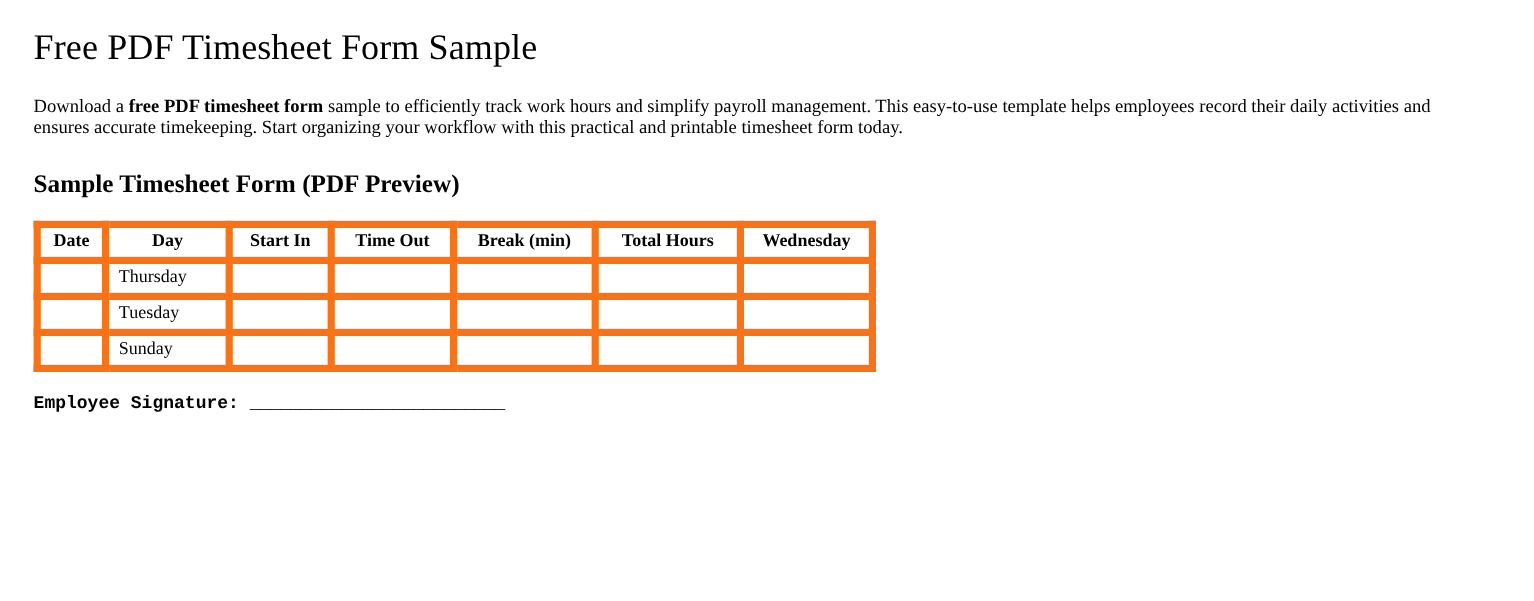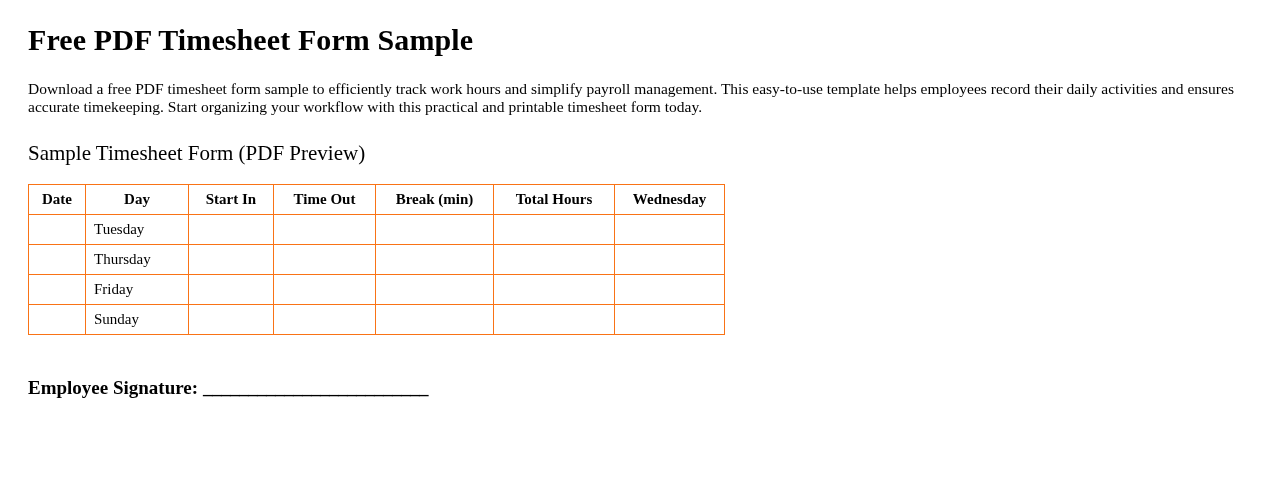--- a/index.html
+++ b/index.html
@@ -13,49 +13,49 @@
     font-family: "Liberation Serif", "DejaVu Serif", serif;
     color: #000000;
     overflow: hidden;
   }
   .page {
     padding: 22px 28px 0 28px;
     box-sizing: border-box;
   }
   h1.page-title {
     font-size: 30px;
-    font-weight: bold;
+    font-weight: normal;
     margin: 0 0 0 0;
     line-height: 1.2;
     letter-spacing: 0.1px;
   }
   p.intro {
     font-size: 15.5px;
     line-height: 1.18;
     margin: 22px 0 0 0;
     max-width: 1210px;
     text-align: left;
   }
   p.intro .bold {
-    font-weight: normal;
+    font-weight: bold;
   }
   h2.section-title {
     font-size: 21px;
-    font-weight: normal;
+    font-weight: bold;
     margin: 24px 0 0 0;
     line-height: 1.2;
   }
   table.timesheet {
     border-collapse: collapse;
     margin-top: 18px;
     table-layout: fixed;
   }
   table.timesheet th,
   table.timesheet td {
-    border: 1px solid #f97316;
+    border: 6px solid #f97316;
     height: 30px;
     box-sizing: border-box;
     font-size: 15px;
     padding: 0 8px;
     vertical-align: middle;
   }
   table.timesheet th {
     font-weight: bold;
     text-align: center;
     height: 30px;
@@ -67,24 +67,25 @@
     text-align: left;
   }
   col.c-date { width: 57px; }
   col.c-day { width: 103px; }
   col.c-timein { width: 85px; }
   col.c-timeout { width: 102px; }
   col.c-break { width: 118px; }
   col.c-total { width: 121px; }
   col.c-comments { width: 110px; }
   .signature {
-    margin-top: 42px;
-    font-size: 19px;
+    margin-top: 18px;
+    font-size: 15px;
     font-weight: bold;
     line-height: 1.2;
+    font-family: Liberation Mono, monospace;
   }
   .signature .sig-line {
     font-weight: bold;
     letter-spacing: -0.5px;
   }
 </style>
 </head>
 <body>
 
 <div class="page">
@@ -112,39 +113,30 @@
         <th>Start In</th>
         <th>Time Out</th>
         <th>Break (min)</th>
         <th>Total Hours</th>
         <th>Wednesday</th>
       </tr>
     </thead>
     <tbody>
       <tr>
         <td class="blank-cell"></td>
-        <td class="day-cell">Tuesday</td>
-        <td class="blank-cell"></td>
-        <td class="blank-cell"></td>
-        <td class="blank-cell"></td>
-        <td class="blank-cell"></td>
-        <td class="blank-cell"></td>
-      </tr>
-      <tr>
-        <td class="blank-cell"></td>
         <td class="day-cell">Thursday</td>
         <td class="blank-cell"></td>
         <td class="blank-cell"></td>
         <td class="blank-cell"></td>
         <td class="blank-cell"></td>
         <td class="blank-cell"></td>
       </tr>
       <tr>
         <td class="blank-cell"></td>
-        <td class="day-cell">Friday</td>
+        <td class="day-cell">Tuesday</td>
         <td class="blank-cell"></td>
         <td class="blank-cell"></td>
         <td class="blank-cell"></td>
         <td class="blank-cell"></td>
         <td class="blank-cell"></td>
       </tr>
       <tr>
         <td class="blank-cell"></td>
         <td class="day-cell">Sunday</td>
         <td class="blank-cell"></td>

